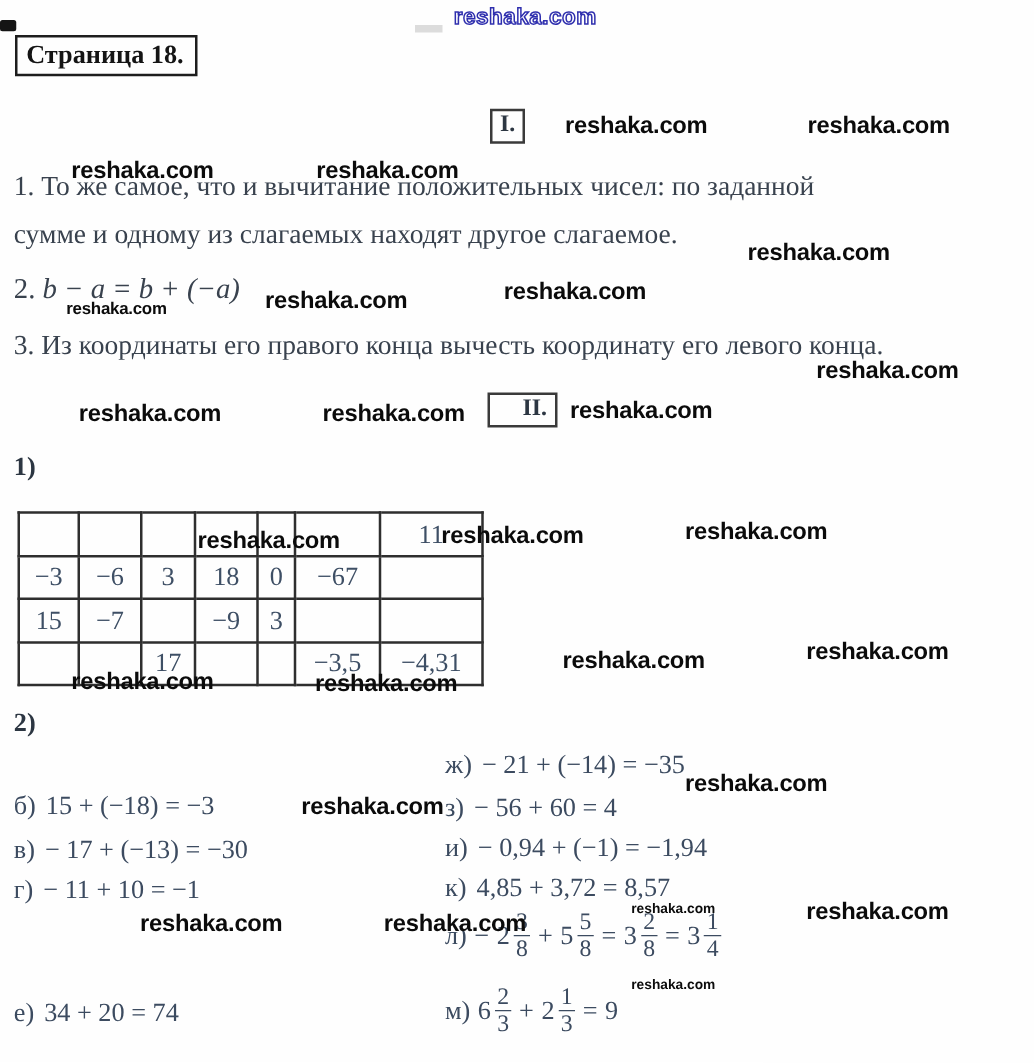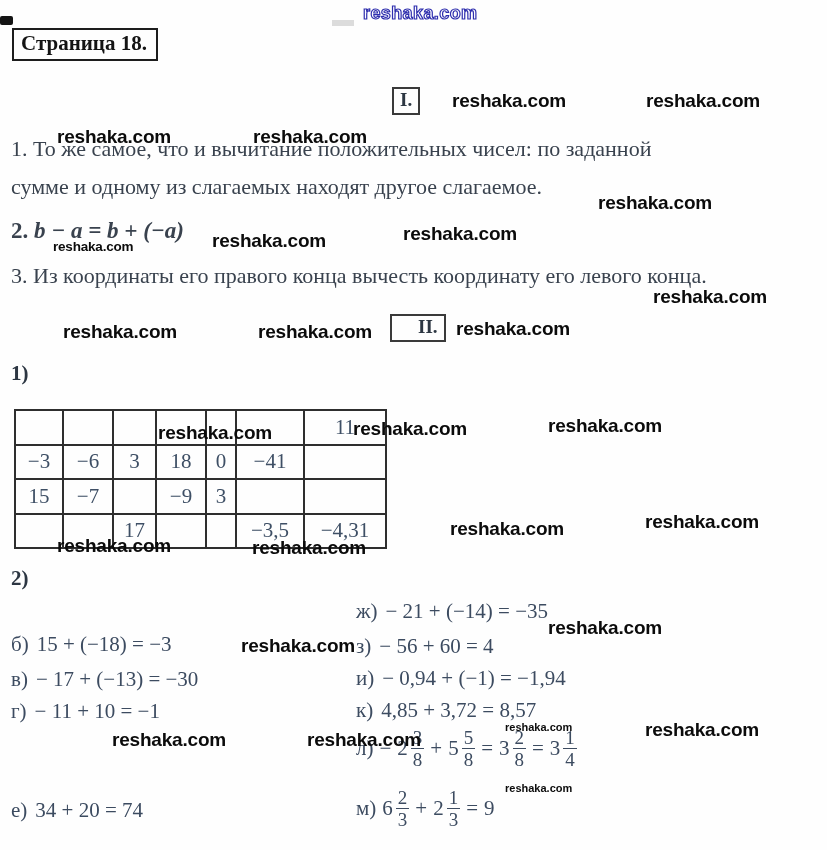--- a/index.html
+++ b/index.html
@@ -73,21 +73,21 @@
   <div class="box-title">
     <span>Страница 18.</span>
   </div>
 
   <div class="sec-box" style="left:392px;top:87px;">
     <span>I.</span>
   </div>
 
   <div class="theory" style="left:11px;top:136px;">1. То же самое, что и вычитание положительных чисел: по заданной</div>
   <div class="theory" style="left:11px;top:174px;">сумме и одному из слагаемых находят другое слагаемое.</div>
-  <div class="theory formula" style="left:11px;top:218px;font-weight:bold;">
+  <div class="theory formula" style="left:11px;top:218px;">
     <span>2.</span>
     <span class="math-it">b − a = b + (−a)</span>
   </div>
   <div class="theory" style="left:11px;top:263px;">3. Из координаты его правого конца вычесть координату его левого конца.</div>
 
   <div class="sec-box" style="left:390px;top:314px;padding-left:26px;">
     <span>II.</span>
   </div>
 
   <div class="task-label" style="left:11px;top:361px;">1)</div>
@@ -111,21 +111,21 @@
         <td></td>
         <td></td>
         <td>11</td>
       </tr>
       <tr>
         <td>−3</td>
         <td>−6</td>
         <td>3</td>
         <td>18</td>
         <td>0</td>
-        <td>−41</td>
+        <td>−67</td>
         <td></td>
       </tr>
       <tr>
         <td>15</td>
         <td>−7</td>
         <td></td>
         <td>−9</td>
         <td>3</td>
         <td></td>
         <td></td>

